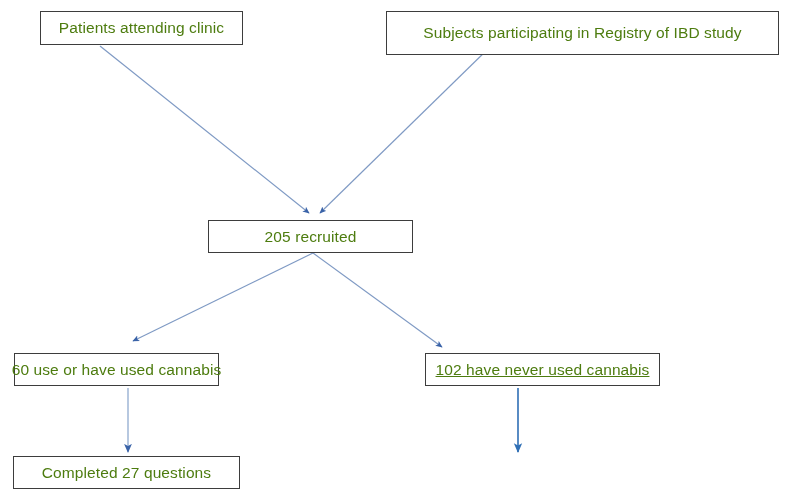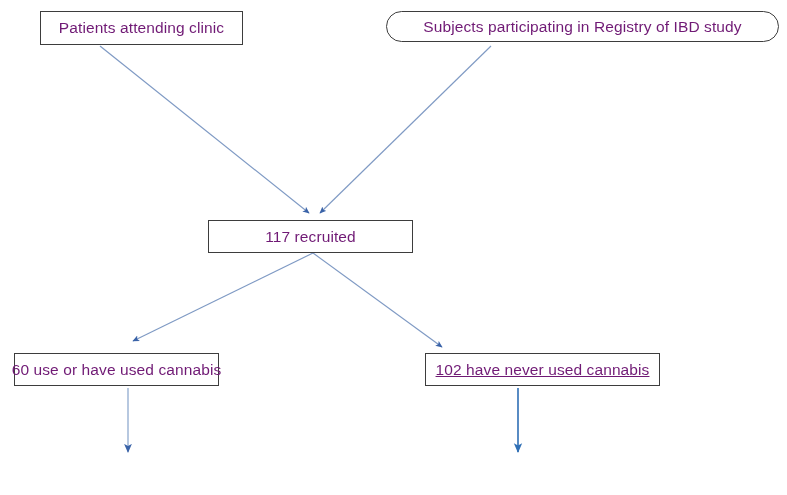--- a/index.html
+++ b/index.html
@@ -27,34 +27,34 @@
     pointer-events: none;
   }
   .node {
     position: absolute;
     box-sizing: border-box;
     background: #ffffff;
     border: 1.6px solid #3d3d3d;
     display: flex;
     align-items: center;
     justify-content: center;
-    color: #701a75;
+    color: #4d7c0f;
     font-size: 15.5px;
     line-height: 1.1;
     letter-spacing: 0.1px;
     white-space: nowrap;
     z-index: 2;
   }
   .node-label {
     display: block;
     padding: 0 8px;
   }
   
   #node-clinic      { left: 40px;  top: 11px;  width: 203px; height: 34px; }
-  #node-registry    { left: 386px; top: 11px;  width: 393px; height: 31px; border-radius: 16px; }
+  #node-registry    { left: 386px; top: 11px;  width: 393px; height: 44px; }
   #node-recruited   { left: 208px; top: 220px; width: 205px; height: 33px; }
   #node-users       { left: 14px;  top: 353px; width: 205px; height: 33px; }
   #node-nonusers    { left: 425px; top: 353px; width: 235px; height: 33px; text-decoration: underline; }
   #node-q27         { left: 13px;  top: 456px; width: 227px; height: 33px; }
   #node-q13         { left: 423px; top: 456px; width: 214px; height: 33px; }
 </style>
 </head>
 <body>
 
 <div id="flow-root">
@@ -84,26 +84,29 @@
 
   <div class="node" id="node-clinic">
     <span class="node-label">Patients attending clinic</span>
   </div>
 
   <div class="node" id="node-registry">
     <span class="node-label">Subjects participating in Registry of IBD study</span>
   </div>
 
   <div class="node" id="node-recruited">
-    <span class="node-label">117 recruited</span>
+    <span class="node-label">205 recruited</span>
   </div>
 
   <div class="node" id="node-users">
     <span class="node-label">60 use or have used cannabis</span>
   </div>
 
   <div class="node" id="node-nonusers">
     <span class="node-label">102 have never used cannabis</span>
   </div>
 
+  <div class="node" id="node-q27">
+    <span class="node-label">Completed 27 questions</span>
+  </div>
 
 
 </div>
 
 </body></html>

